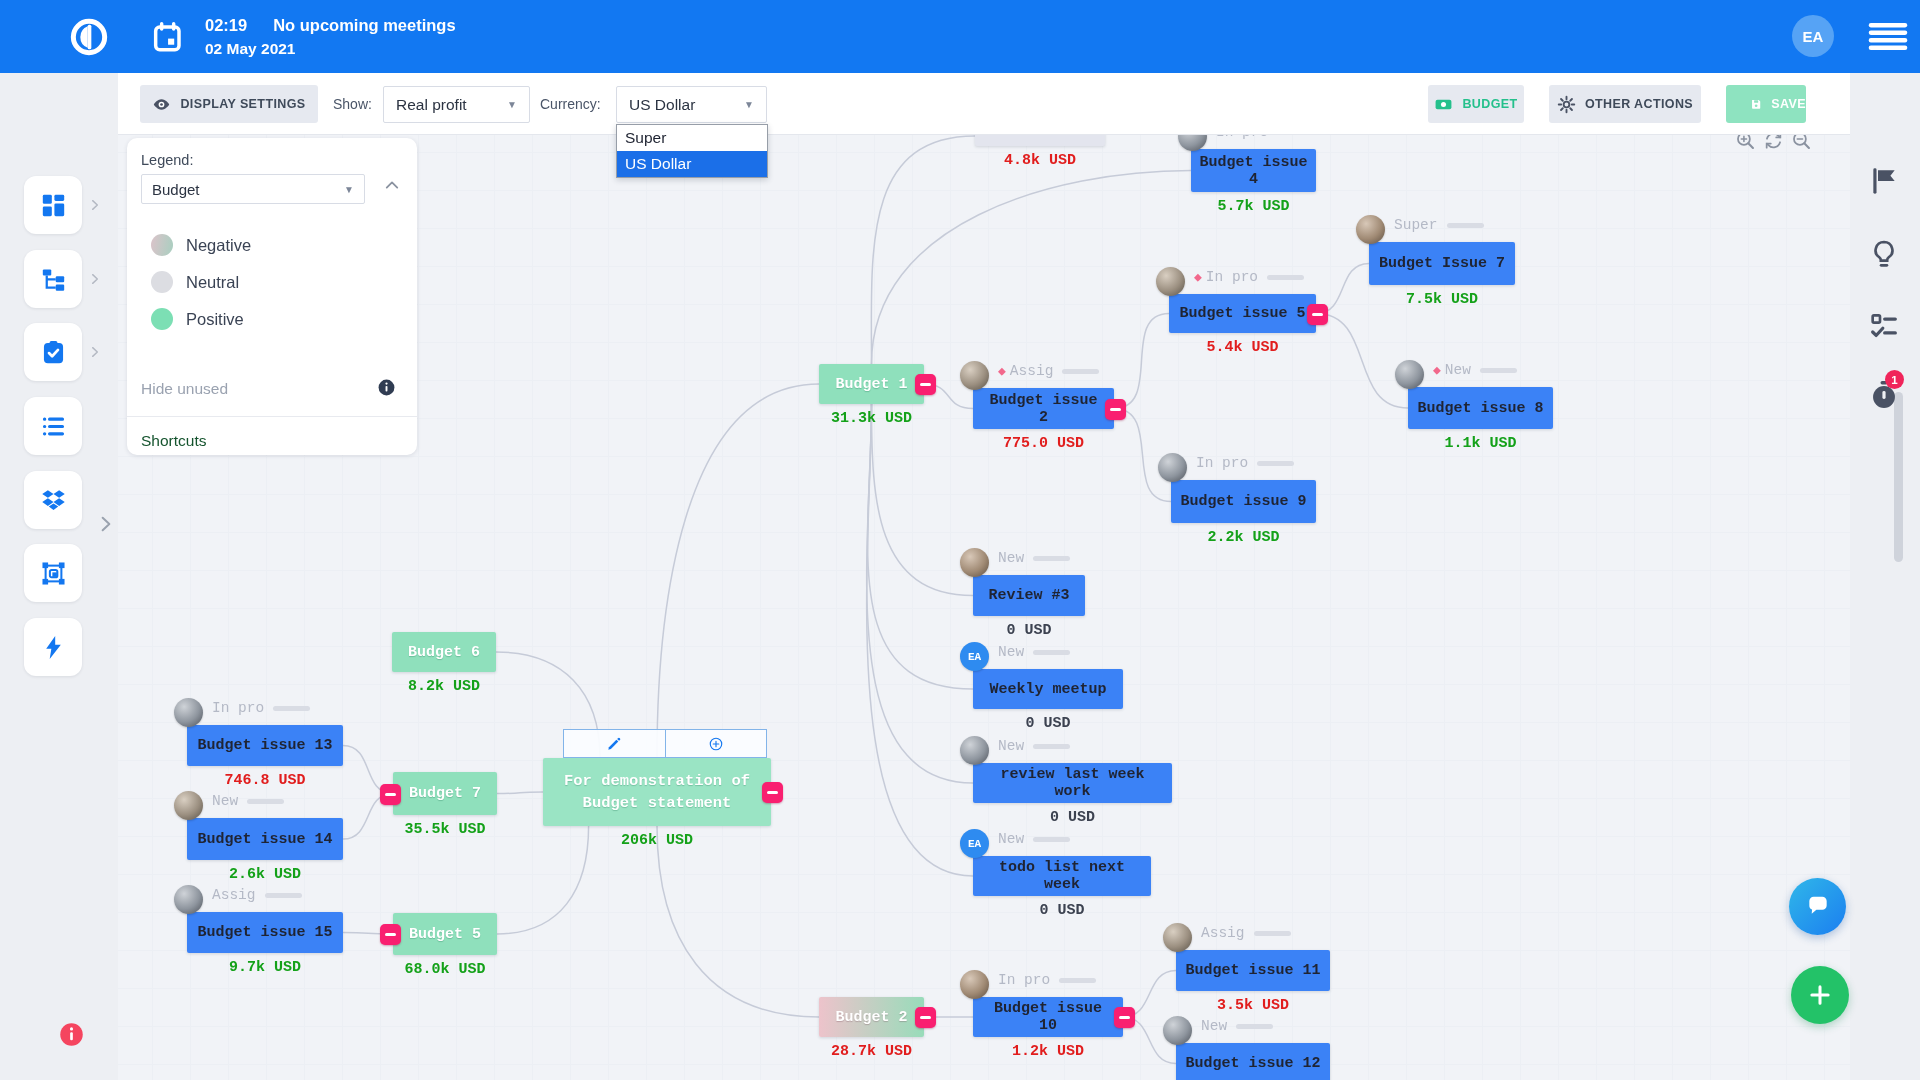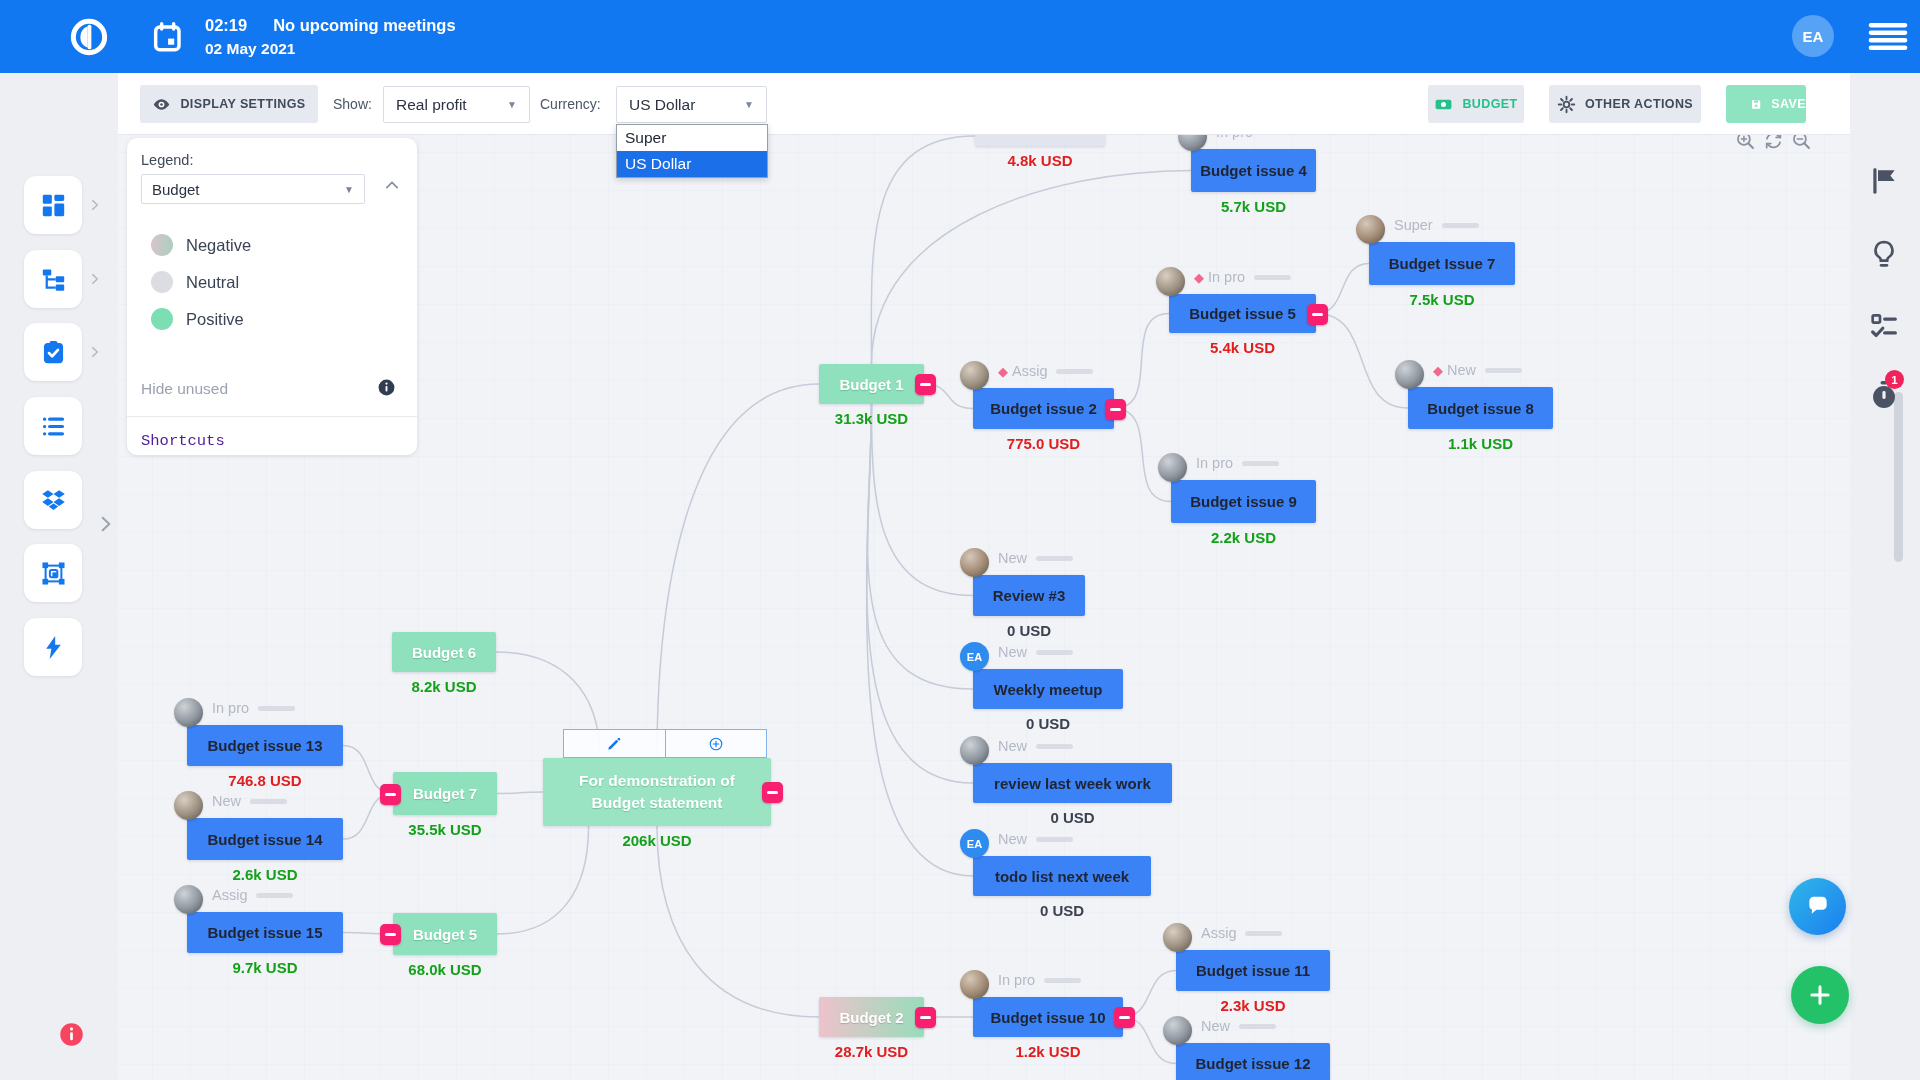--- a/index.html
+++ b/index.html
@@ -100,25 +100,25 @@
   #legend-collapse { position:absolute; left:256px; top:38px; width:18px; height:18px;
     color:#8a92a0; cursor:pointer; }
   #legend-items { position:absolute; left:24px; top:96px; }
   .legend-row { display:flex; align-items:center; margin-bottom:15px; }
   .legend-dot { width:22px; height:22px; border-radius:50%; margin-right:13px; }
   .legend-label { font-size:16.5px; color:#3a4354; }
   #hide-unused { position:absolute; left:14px; top:242px; font-size:15.5px; color:#9aa2b0; }
   #legend-info { position:absolute; left:250px; top:240px; width:19px; height:19px;
     color:#303c52; cursor:pointer; }
   #legend-divider { position:absolute; left:0; top:278px; width:290px; height:1px; background:#e8eaef; }
-  #shortcuts { position:absolute; left:14px; top:294px; font-size:15.5px; color:#4c1d95; cursor:pointer;font-family:Liberation Mono, monospace; }
+  #shortcuts { position:absolute; left:14px; top:294px; font-size:15.5px; color:#14532d; cursor:pointer; }
 
   
   #edges { position:absolute; inset:0; z-index:1; }
-  #nodes { position:absolute; inset:0; z-index:2; }
+  #nodes { position:absolute; inset:0; z-index:2;font-family:Liberation Mono, monospace; }
   .node { position:absolute; }
   .nbox { position:absolute; inset:0; display:flex; align-items:center; justify-content:center;
     text-align:center; border-radius:2px; cursor:pointer;
     box-shadow:0 1px 3px rgba(60,70,90,.18); padding:2px 8px; }
   .nbox.issue { background:#3b82f6; color:#1f2433; font-size:15px; font-weight:700; }
   .nbox.stub { background:#e3e5ee; }
   .nbox.budget { background:#8fe0bc; color:#fff; font-size:15px; font-weight:700;
     text-shadow:0 1px 1px rgba(0,90,60,.25); }
   .nbox.budget2 { background:linear-gradient(90deg,#edc3cb,#98dcba); color:#fff;
     font-size:15px; font-weight:700; text-shadow:0 1px 1px rgba(90,40,60,.25); }
@@ -415,21 +415,21 @@
     </div>
     <div class="node" style="left: 1176px; top: 950px; width: 154px; height: 41px;">
       <div class="nbox issue">
         <span>Budget issue 11</span>
       </div>
       <div class="navatar" style="background: radial-gradient(circle at 35% 30%, rgb(217, 207, 194), rgb(155, 143, 128) 55%, rgb(86, 79, 69));"></div>
       <div class="nstatus">
         <span>Assig</span>
         <span class="bar"></span>
       </div>
-      <div class="nvalue negative" style="top: 47px;">2.3k USD</div>
+      <div class="nvalue negative" style="top: 47px;">3.5k USD</div>
     </div>
     <div class="node" style="left: 1176px; top: 1043px; width: 154px; height: 41px;">
       <div class="nbox issue">
         <span>Budget issue 12</span>
       </div>
       <div class="navatar" style="background: radial-gradient(circle at 35% 30%, rgb(207, 211, 216), rgb(142, 149, 158) 55%, rgb(74, 79, 87));"></div>
       <div class="nstatus">
         <span>New</span>
         <span class="bar"></span>
       </div>

